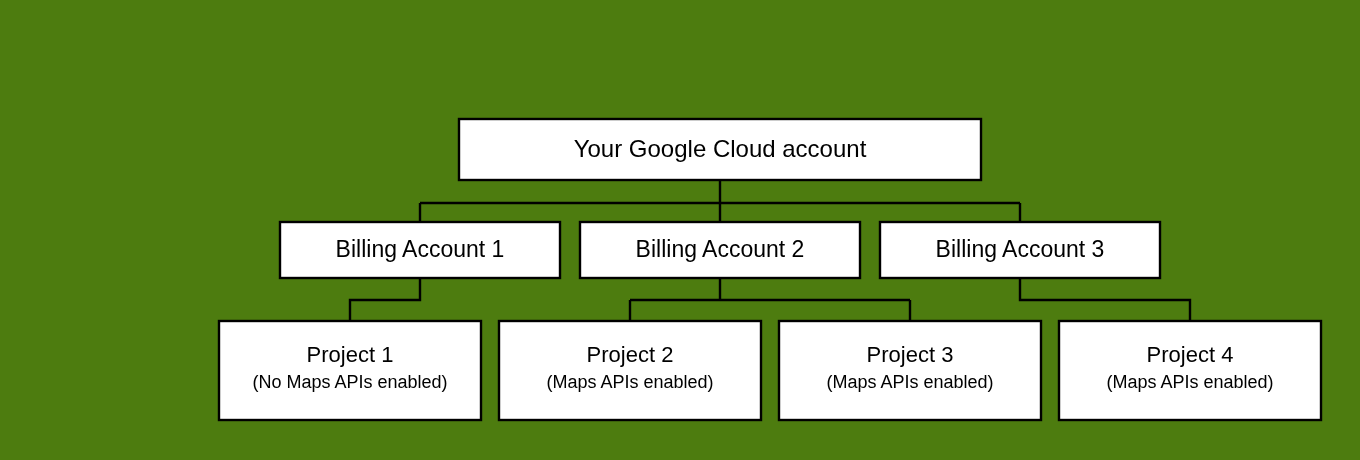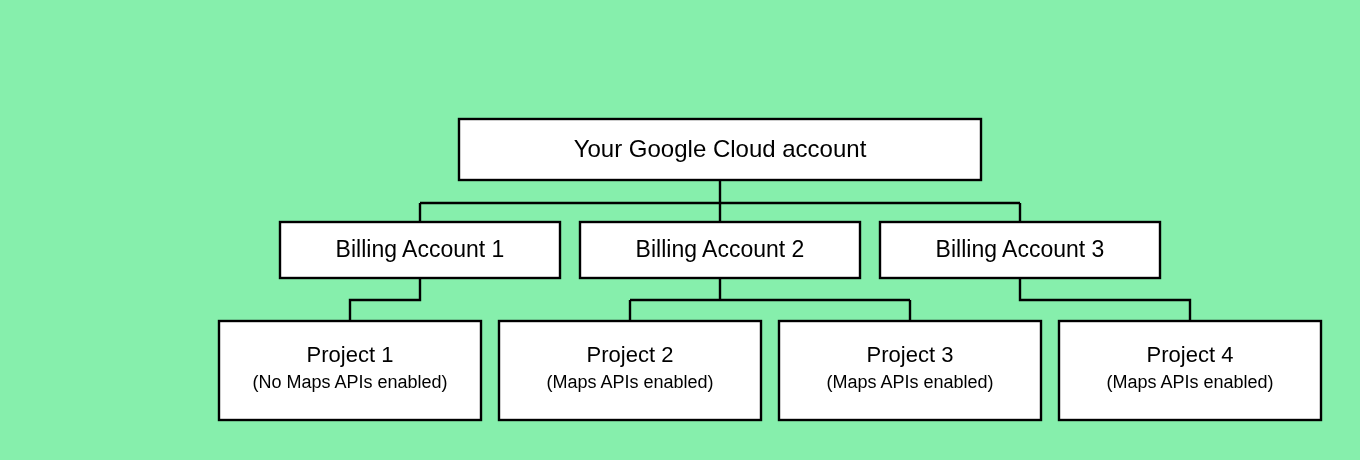--- a/index.html
+++ b/index.html
@@ -11,21 +11,21 @@
     width: 1360px;
     height: 460px;
     overflow: hidden;
     font-family: "Liberation Sans", sans-serif;
     color: #000000;
   }
   #diagram-root {
     position: relative;
     width: 1360px;
     height: 460px;
-    background: #86efac;
+    background: #4d7c0f;
   }
   svg#hierarchy-svg {
     position: absolute;
     left: 0;
     top: 0;
     width: 1360px;
     height: 460px;
     display: block;
   }
   .node-rect {

